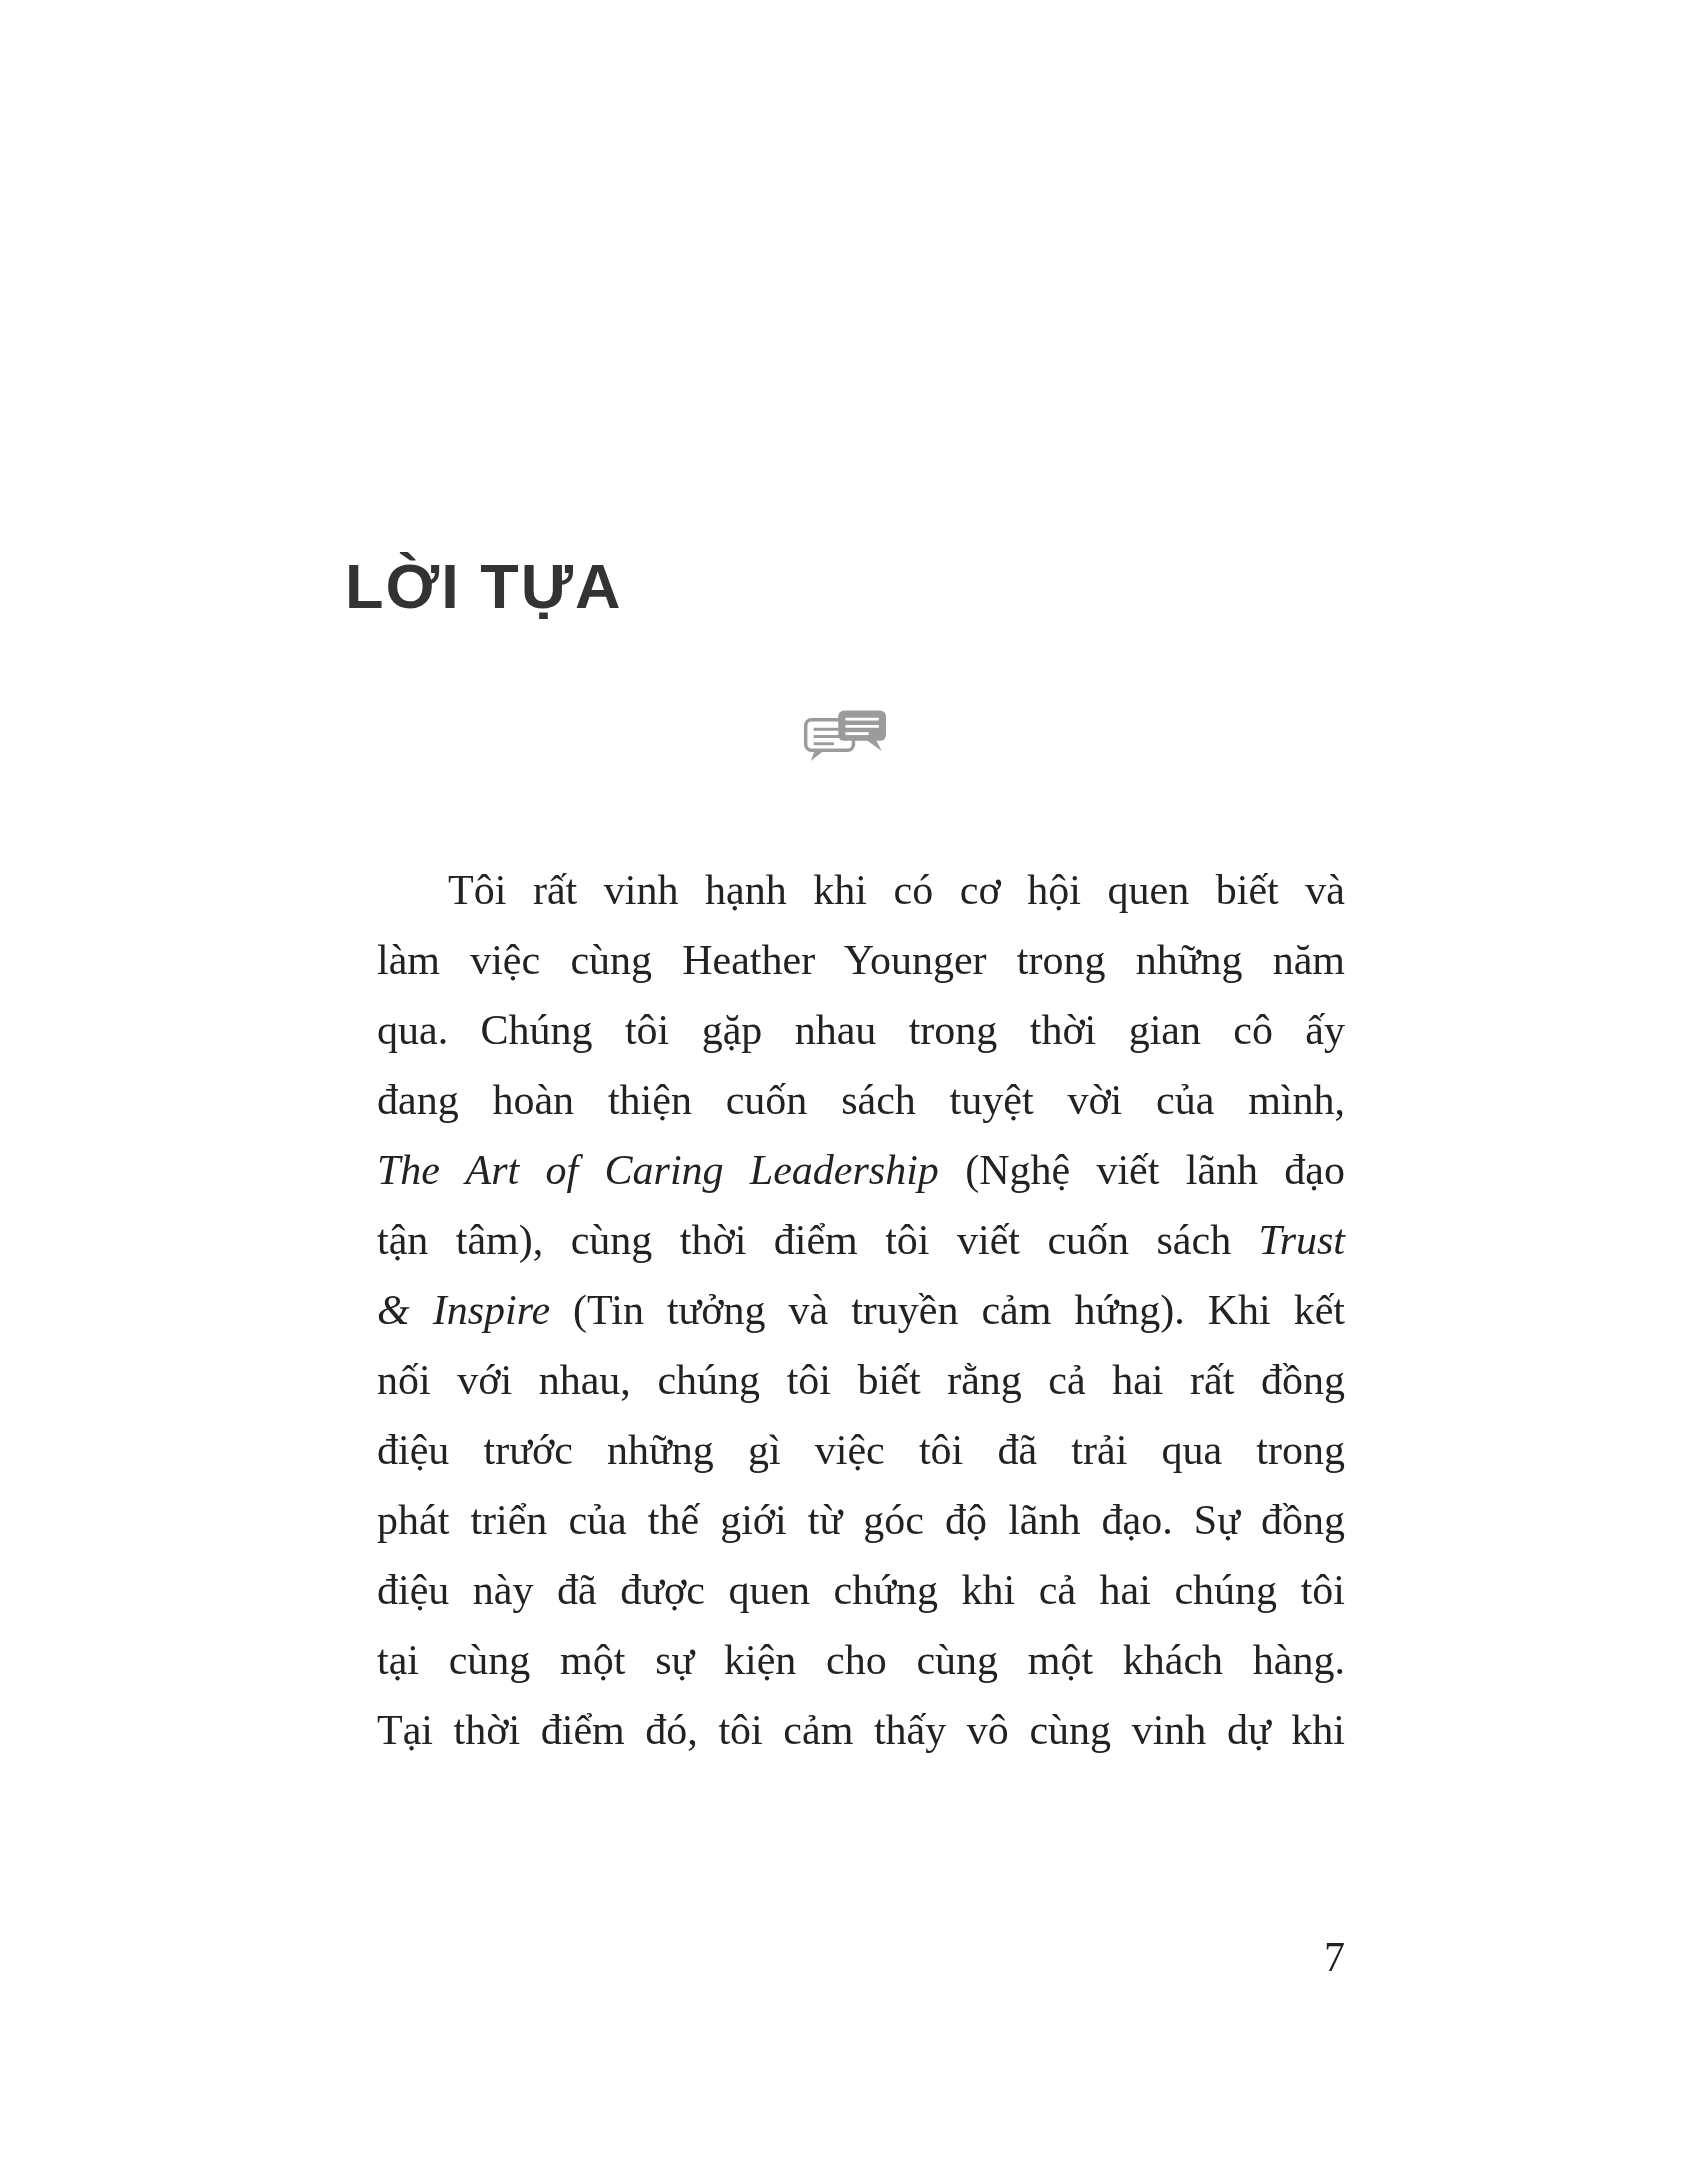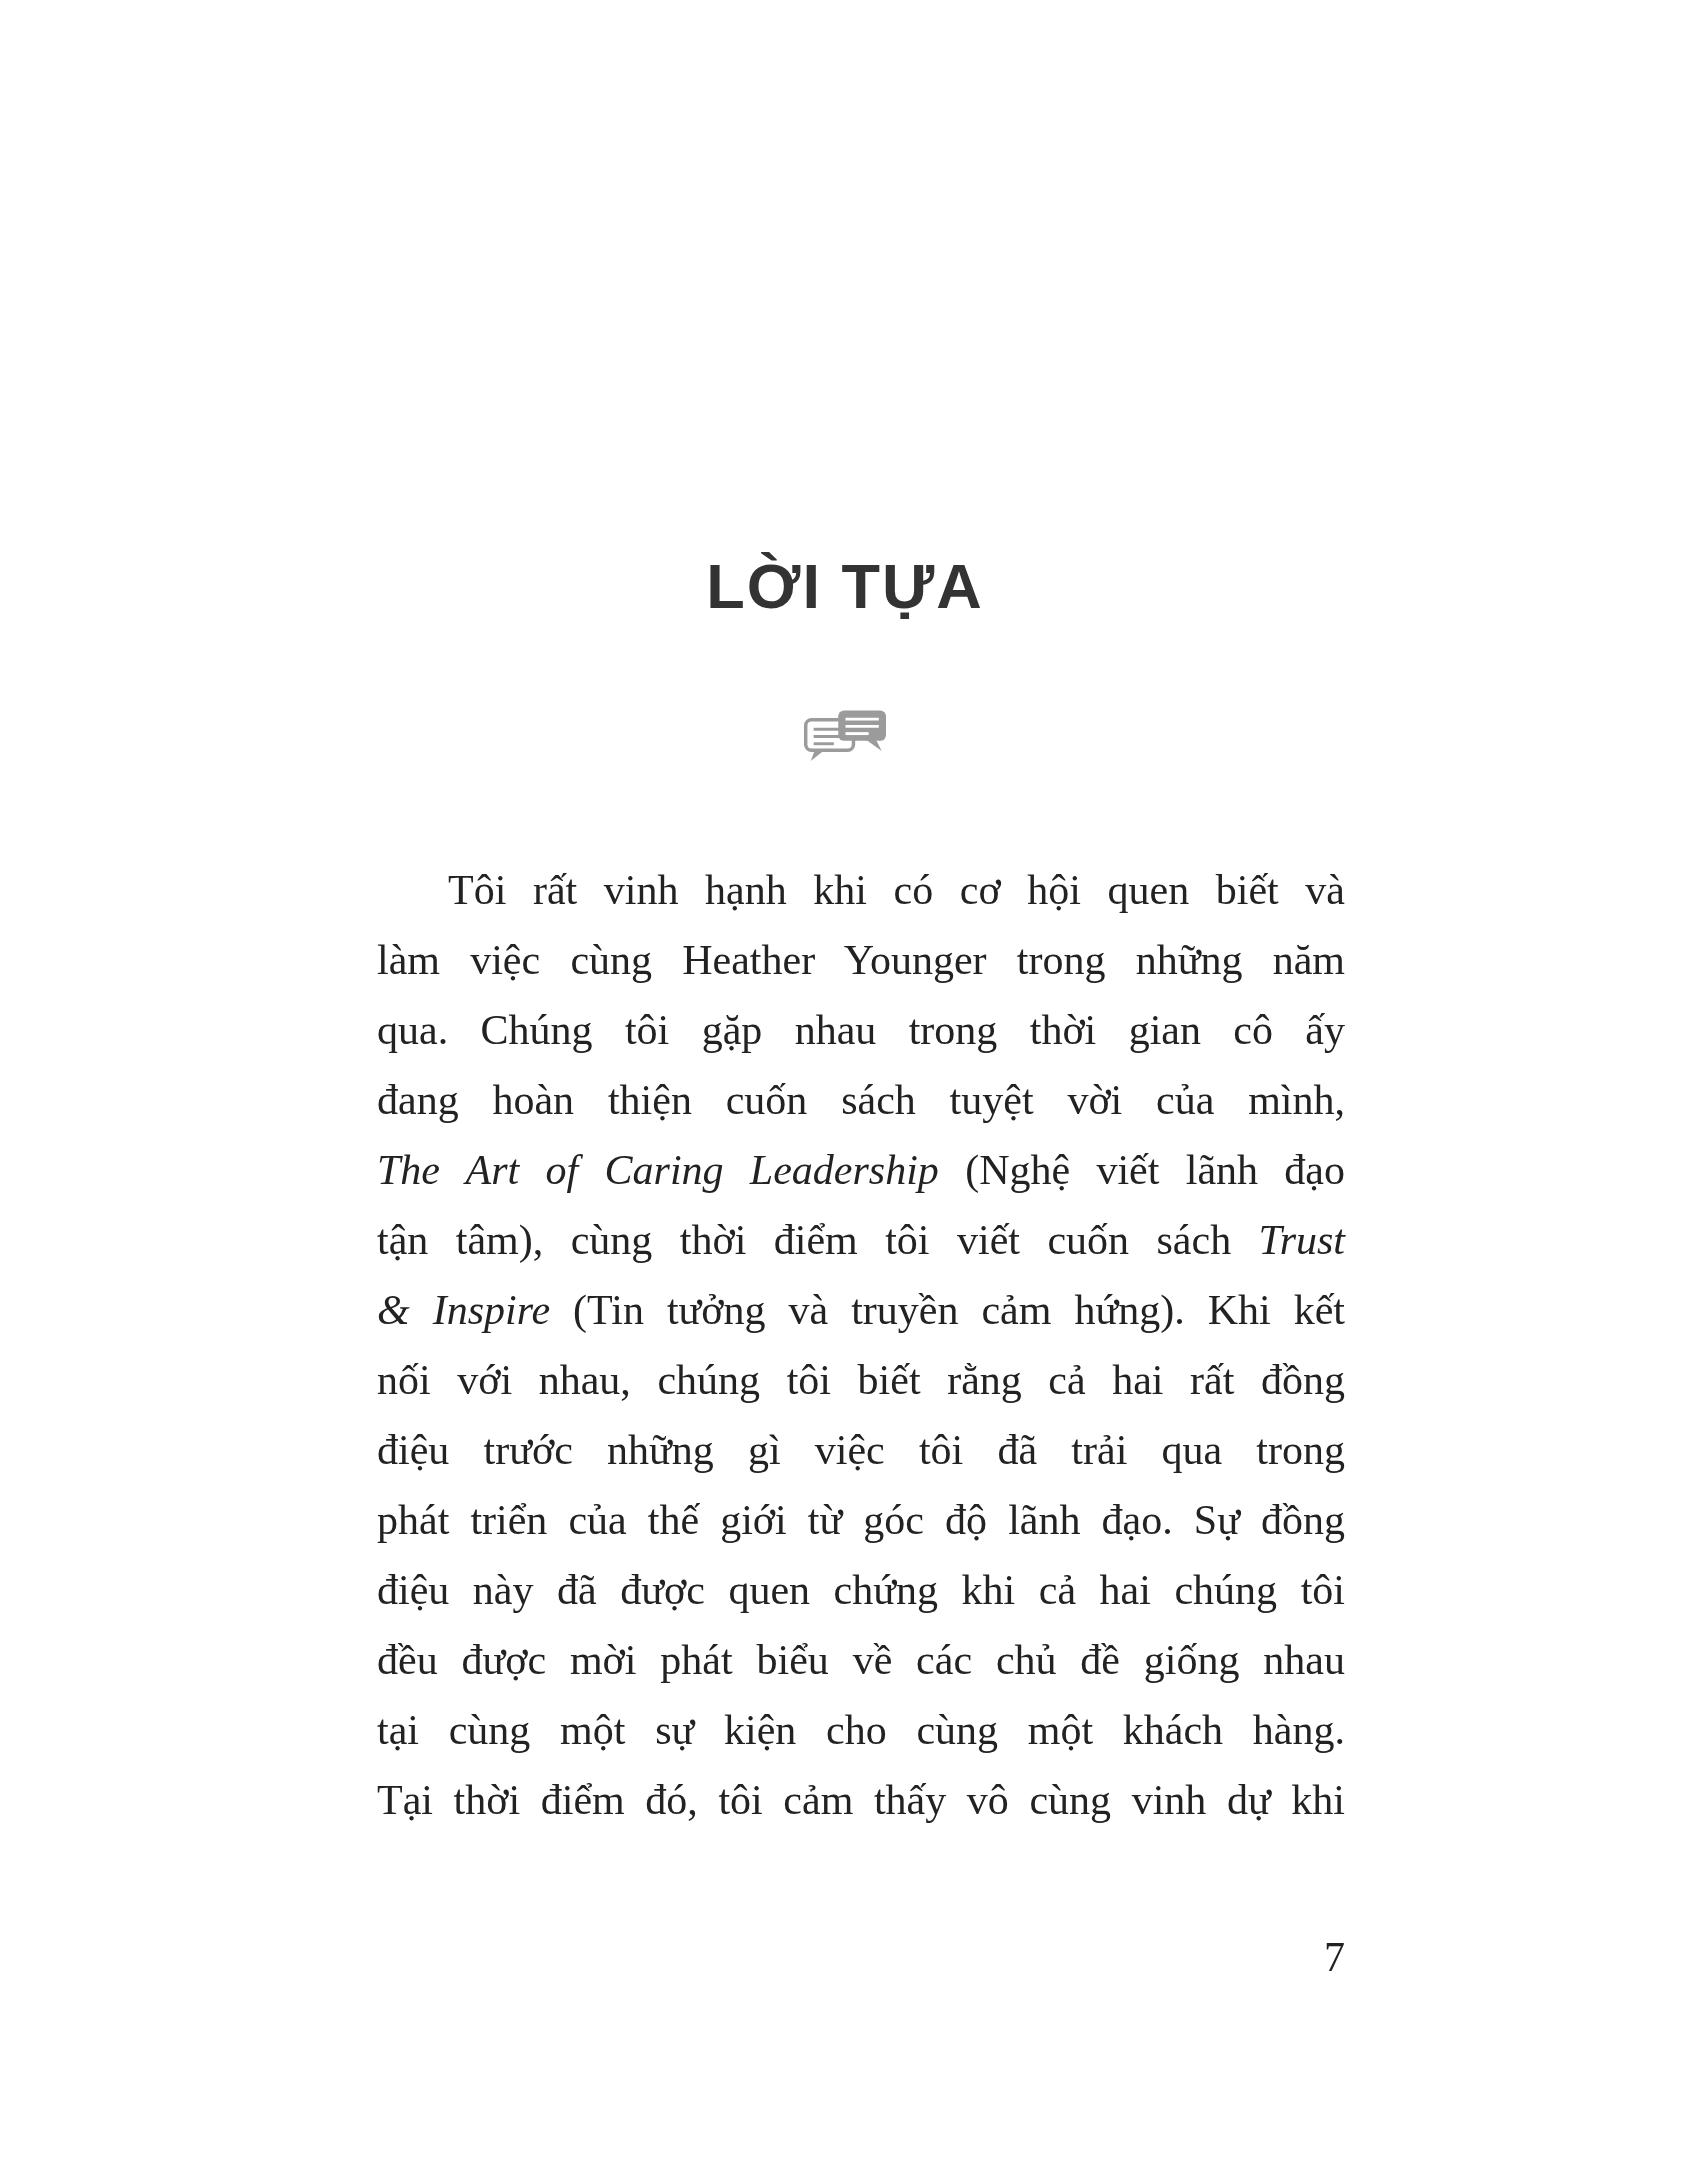--- a/index.html
+++ b/index.html
@@ -18,21 +18,21 @@
   }
   .content {
     position: absolute;
     left: 345px;
     top: 0;
     width: 1000px;
   }
   .chapter-title {
     margin: 0;
     padding-top: 550px;
-    text-align: center;
+    text-align: left;
     font-family: "Liberation Sans", sans-serif;
     font-weight: 600;
     font-size: 63px;
     letter-spacing: 2px;
     color: #333333;
   }
   .ornament {
     margin-top: 87px;
     text-align: center;
     line-height: 0;
@@ -95,21 +95,20 @@
         <div class="line"><span>làm việc cùng Heather Younger trong những năm</span></div>
         <div class="line"><span>qua. Chúng tôi gặp nhau trong thời gian cô ấy</span></div>
         <div class="line"><span>đang hoàn thiện cuốn sách tuyệt vời của mình,</span></div>
         <div class="line"><span class="it">The Art of Caring Leadership</span><span> (Nghệ viết lãnh đạo</span></div>
         <div class="line"><span>tận tâm), cùng thời điểm tôi viết cuốn sách </span><span class="it">Trust</span></div>
         <div class="line"><span class="it">&amp; Inspire</span><span> (Tin tưởng và truyền cảm hứng). Khi kết</span></div>
         <div class="line"><span>nối với nhau, chúng tôi biết rằng cả hai rất đồng</span></div>
         <div class="line"><span>điệu trước những gì việc tôi đã trải qua trong</span></div>
         <div class="line"><span>phát triển của thế giới từ góc độ lãnh đạo. Sự đồng</span></div>
         <div class="line"><span>điệu này đã được quen chứng khi cả hai chúng tôi</span></div>
-        <div class="line"><span>đều được mời phát biểu về các chủ đề giống nhau</span></div>
         <div class="line"><span>tại cùng một sự kiện cho cùng một khách hàng.</span></div>
         <div class="line"><span>Tại thời điểm đó, tôi cảm thấy vô cùng vinh dự khi</span></div>
       </div>
 
   </div>
 
   <div class="content" style="height:2178px; top:0; pointer-events:none;">
     <div class="page-number">7</div>
   </div>
 </div>

